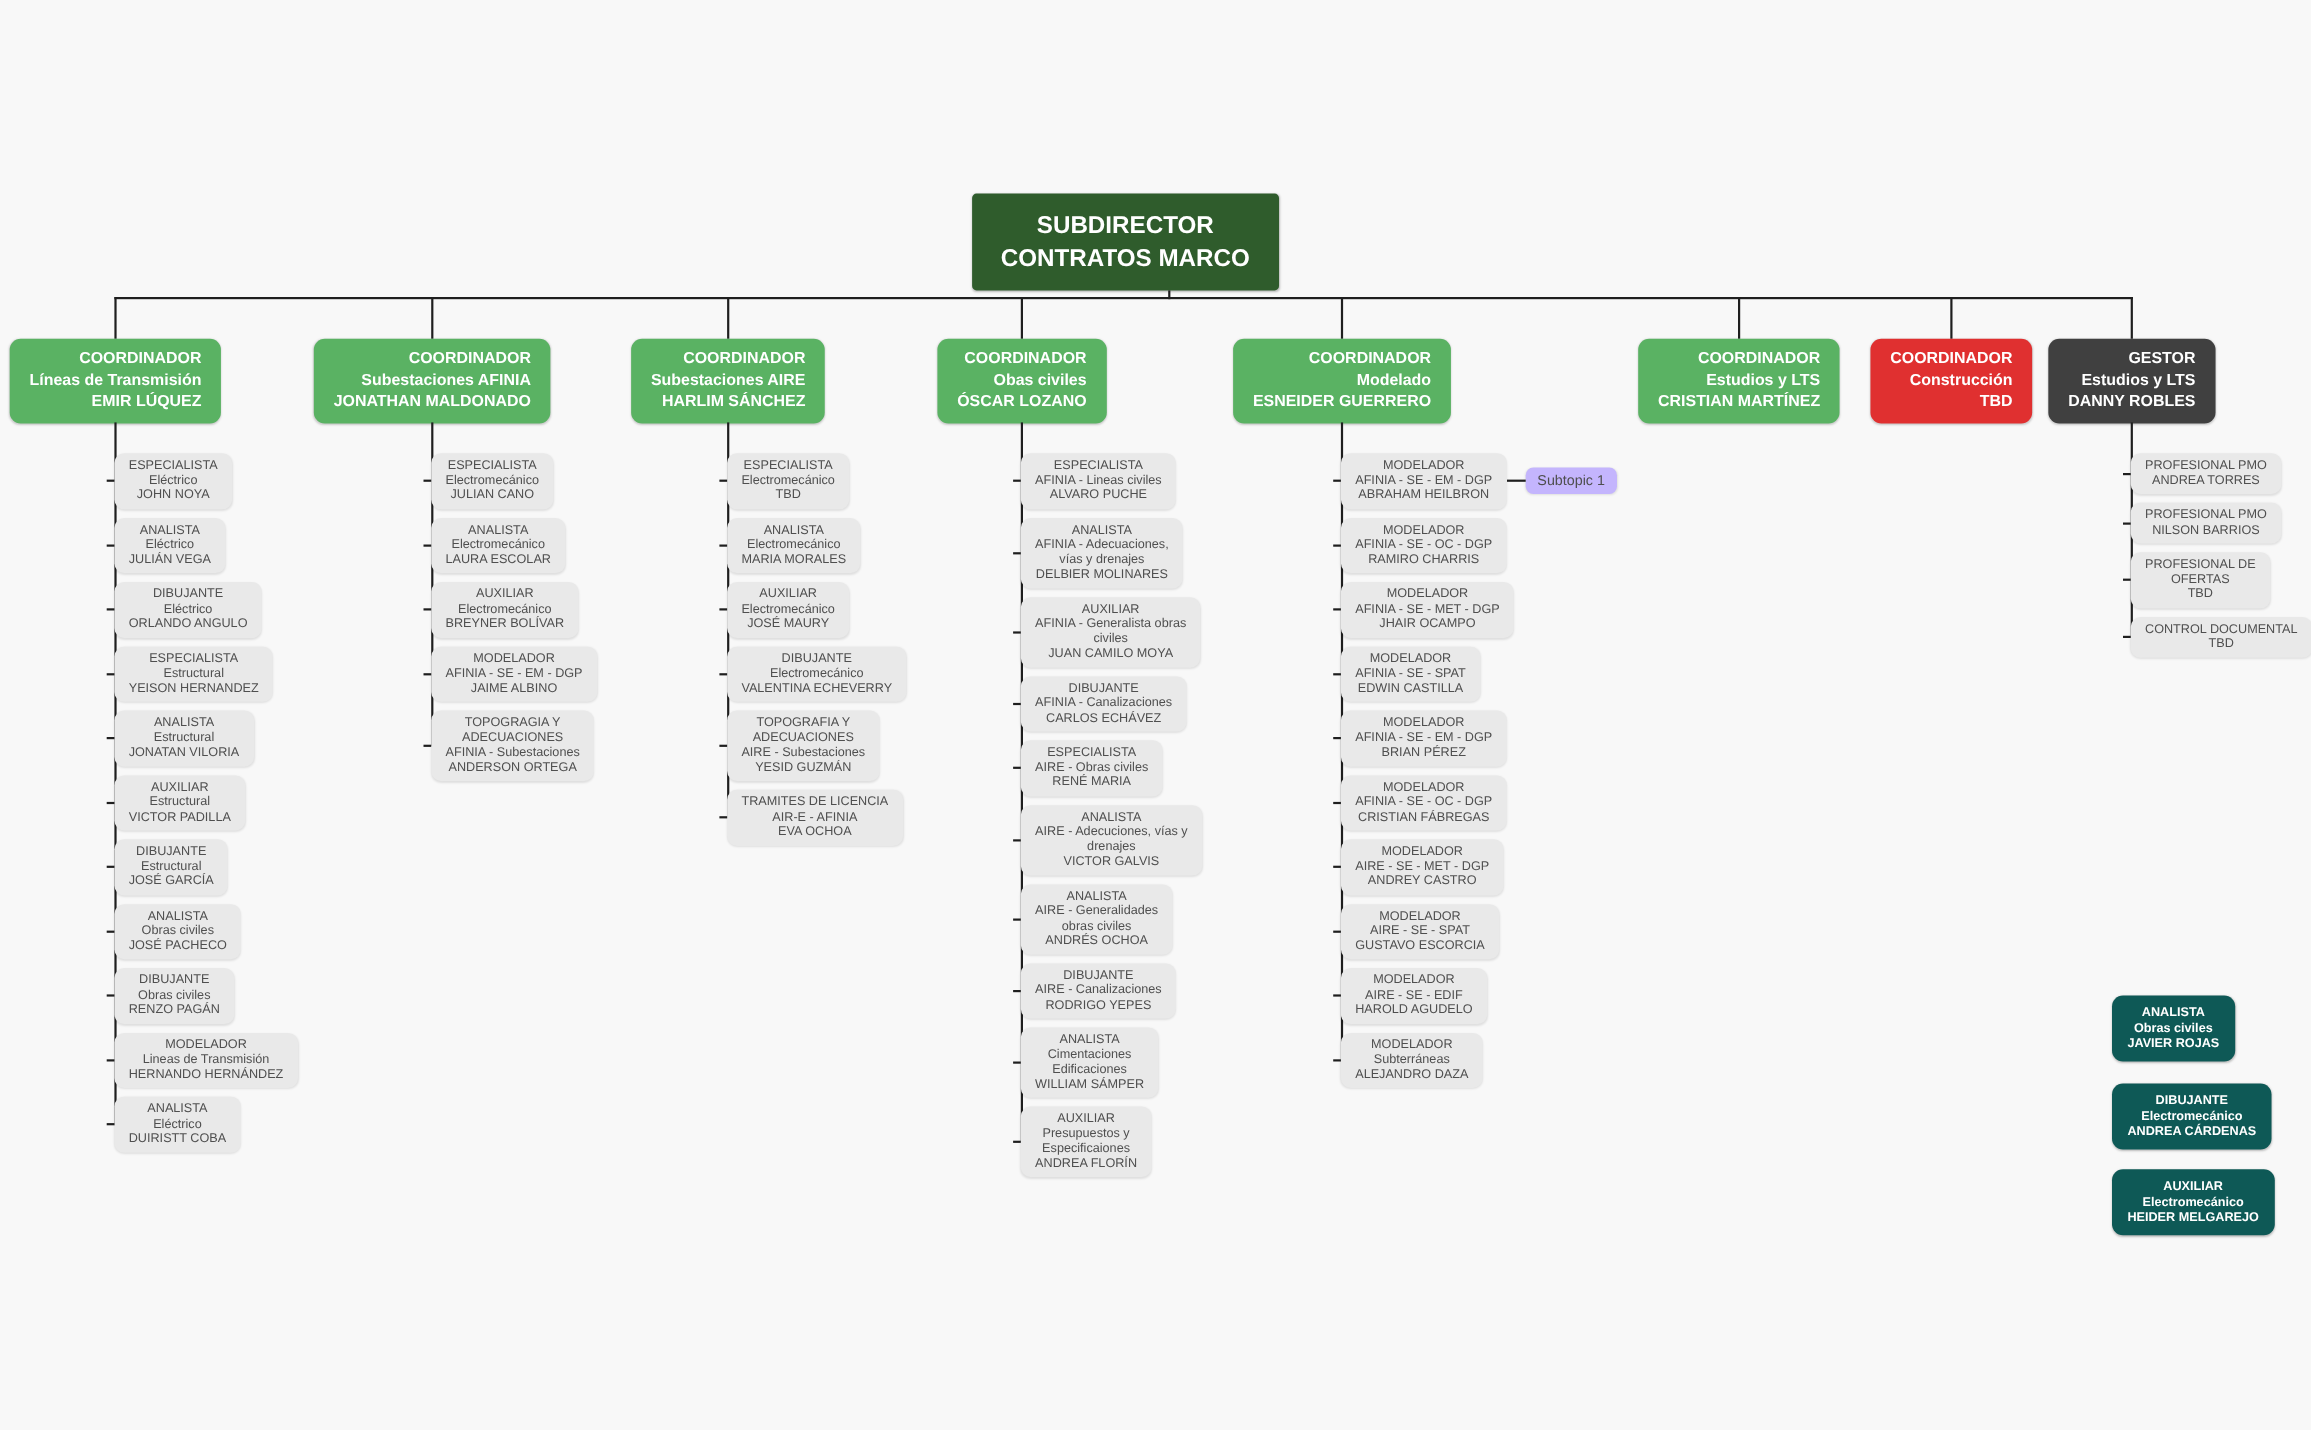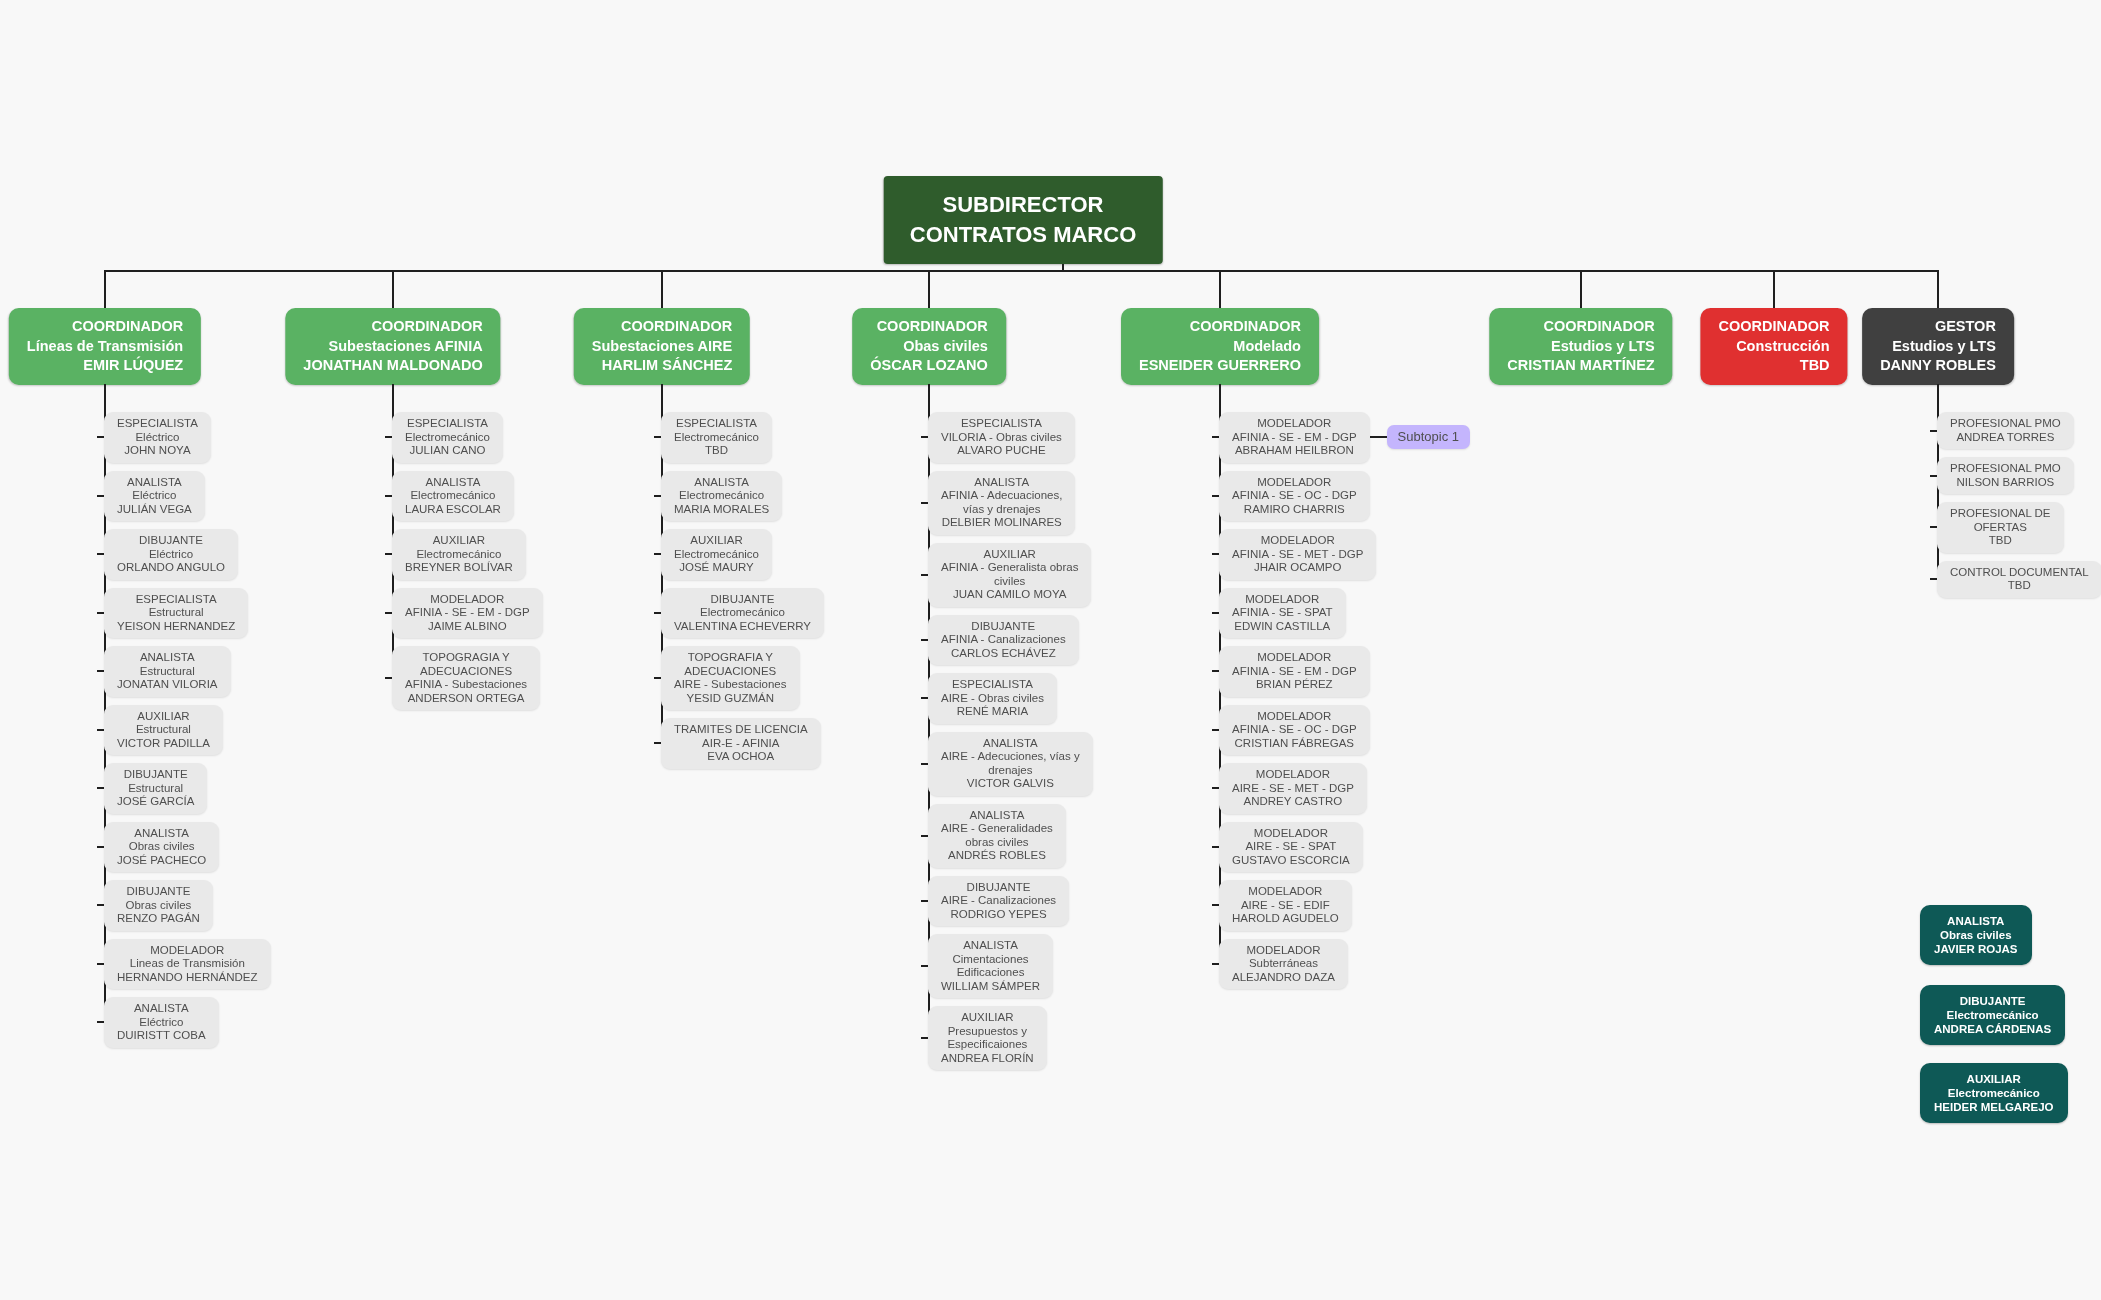--- a/index.html
+++ b/index.html
@@ -216,21 +216,21 @@
     <div class="coord" style="left: 929px; top: 308px; background: rgb(90, 178, 99);">
       <div>COORDINADOR</div>
       <div>Obas civiles</div>
       <div>ÓSCAR LOZANO</div>
     </div>
     <div class="column" style="left: 928px; top: 384px;">
       <div class="trunk" style="height: 654px;"></div>
       <div class="col-items">
         <div class="node">
           <div>ESPECIALISTA</div>
-          <div>VILORIA - Obras civiles</div>
+          <div>AFINIA - Lineas civiles</div>
           <div>ALVARO PUCHE</div>
         </div>
         <div class="node">
           <div>ANALISTA</div>
           <div>AFINIA - Adecuaciones,</div>
           <div>vías y drenajes</div>
           <div>DELBIER MOLINARES</div>
         </div>
         <div class="node">
           <div>AUXILIAR</div>
@@ -251,21 +251,21 @@
         <div class="node">
           <div>ANALISTA</div>
           <div>AIRE - Adecuciones, vías y</div>
           <div>drenajes</div>
           <div>VICTOR GALVIS</div>
         </div>
         <div class="node">
           <div>ANALISTA</div>
           <div>AIRE - Generalidades</div>
           <div>obras civiles</div>
-          <div>ANDRÉS ROBLES</div>
+          <div>ANDRÉS OCHOA</div>
         </div>
         <div class="node">
           <div>DIBUJANTE</div>
           <div>AIRE - Canalizaciones</div>
           <div>RODRIGO YEPES</div>
         </div>
         <div class="node">
           <div>ANALISTA</div>
           <div>Cimentaciones</div>
           <div>Edificaciones</div>

